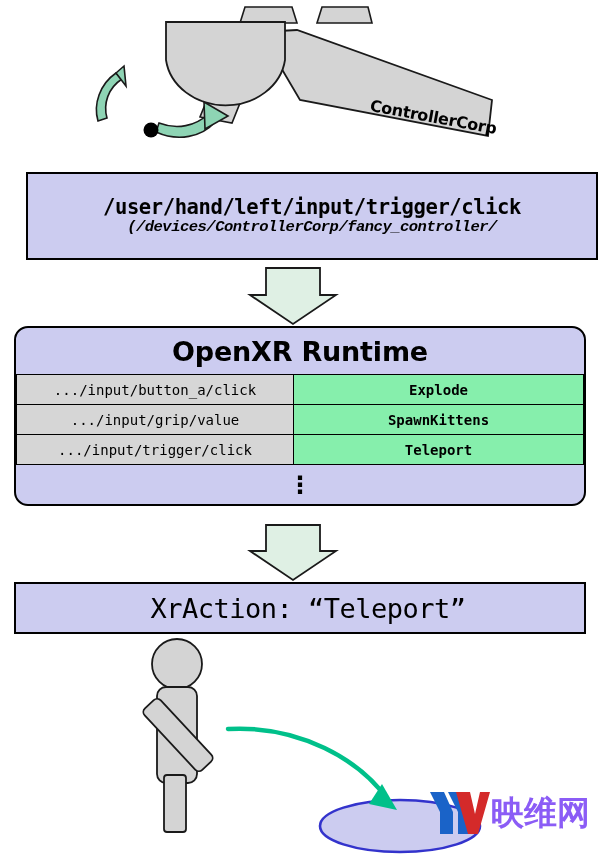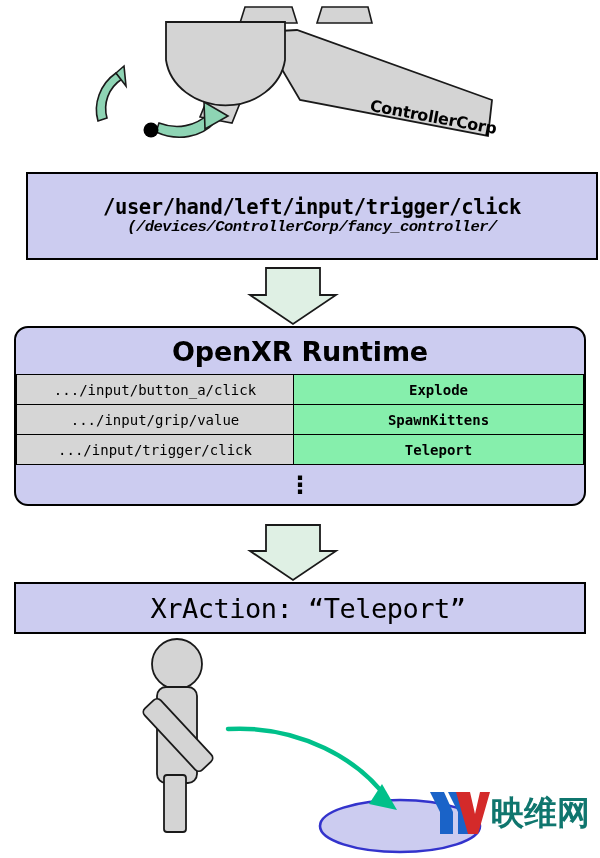--- a/index.html
+++ b/index.html
@@ -85,21 +85,21 @@
 
   
   #watermark{
     position:absolute;left:428px;top:790px;
     display:flex;align-items:center;
     white-space:nowrap;
   }
   #wm-mark{position:relative;width:62px;height:46px;}
   #wm-text{
     font-family:"DejaVu Sans","Liberation Sans",sans-serif;
-    font-weight:bold;font-size:33px;color:#0f766e;letter-spacing:0px;
+    font-weight:bold;font-size:33px;color:#8b5cf6;letter-spacing:0px;
     margin-left:1px;
   }
 </style>
 </head>
 <body>
 
 <div class="stage">
 
   <svg class="layer">
     <g>

